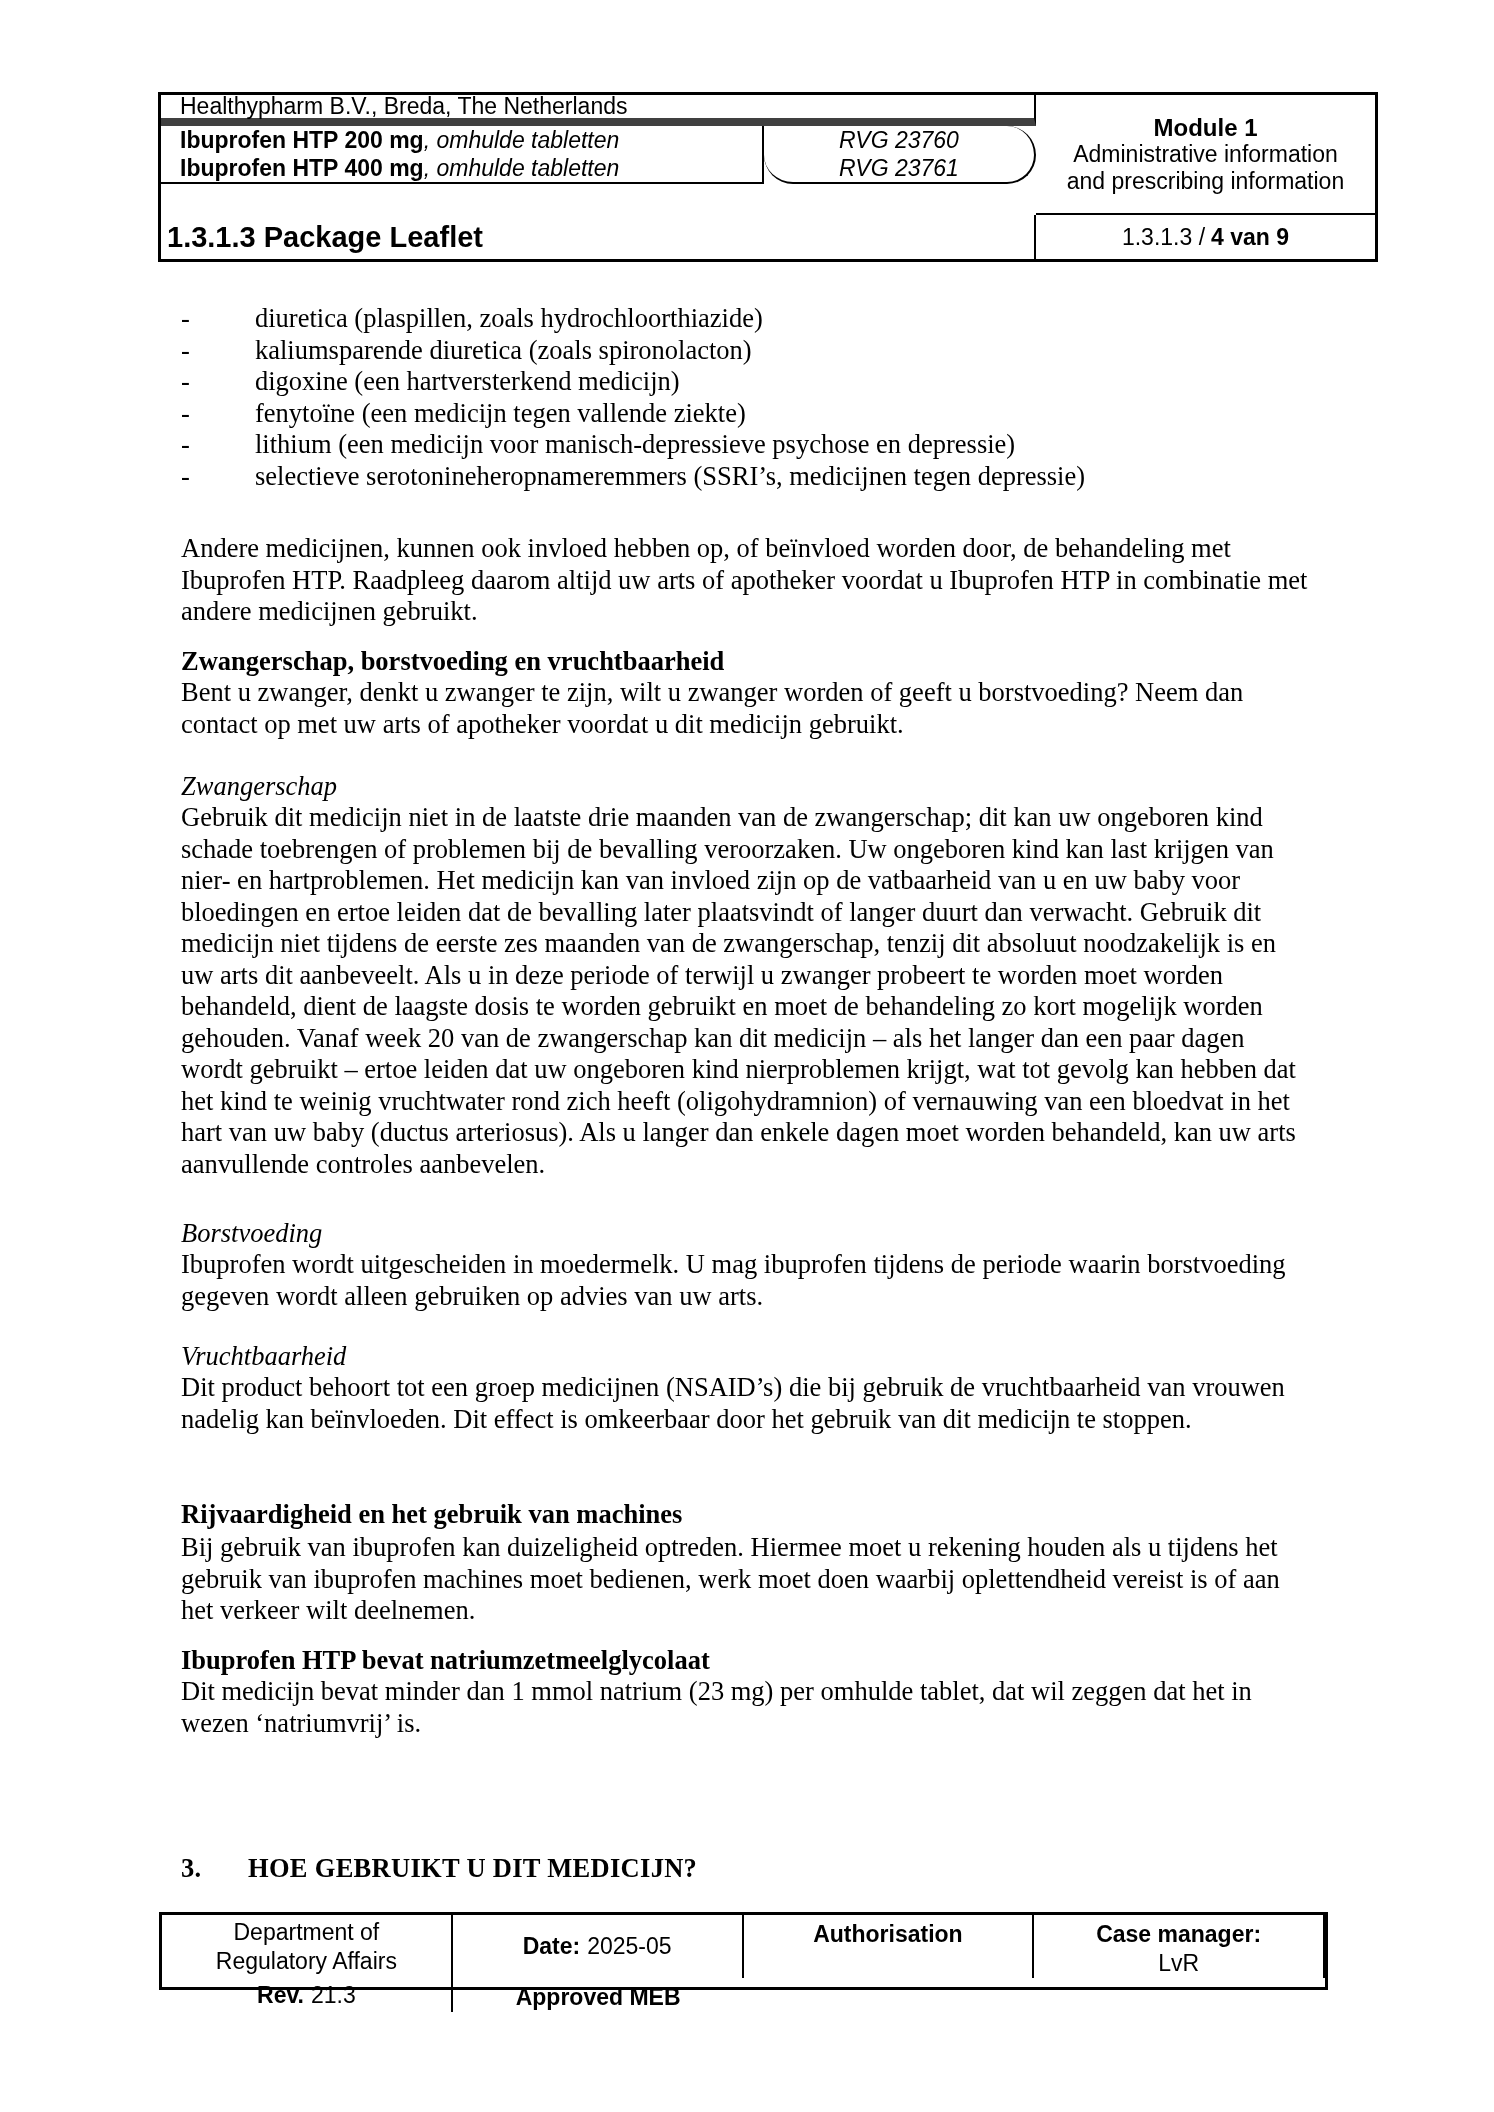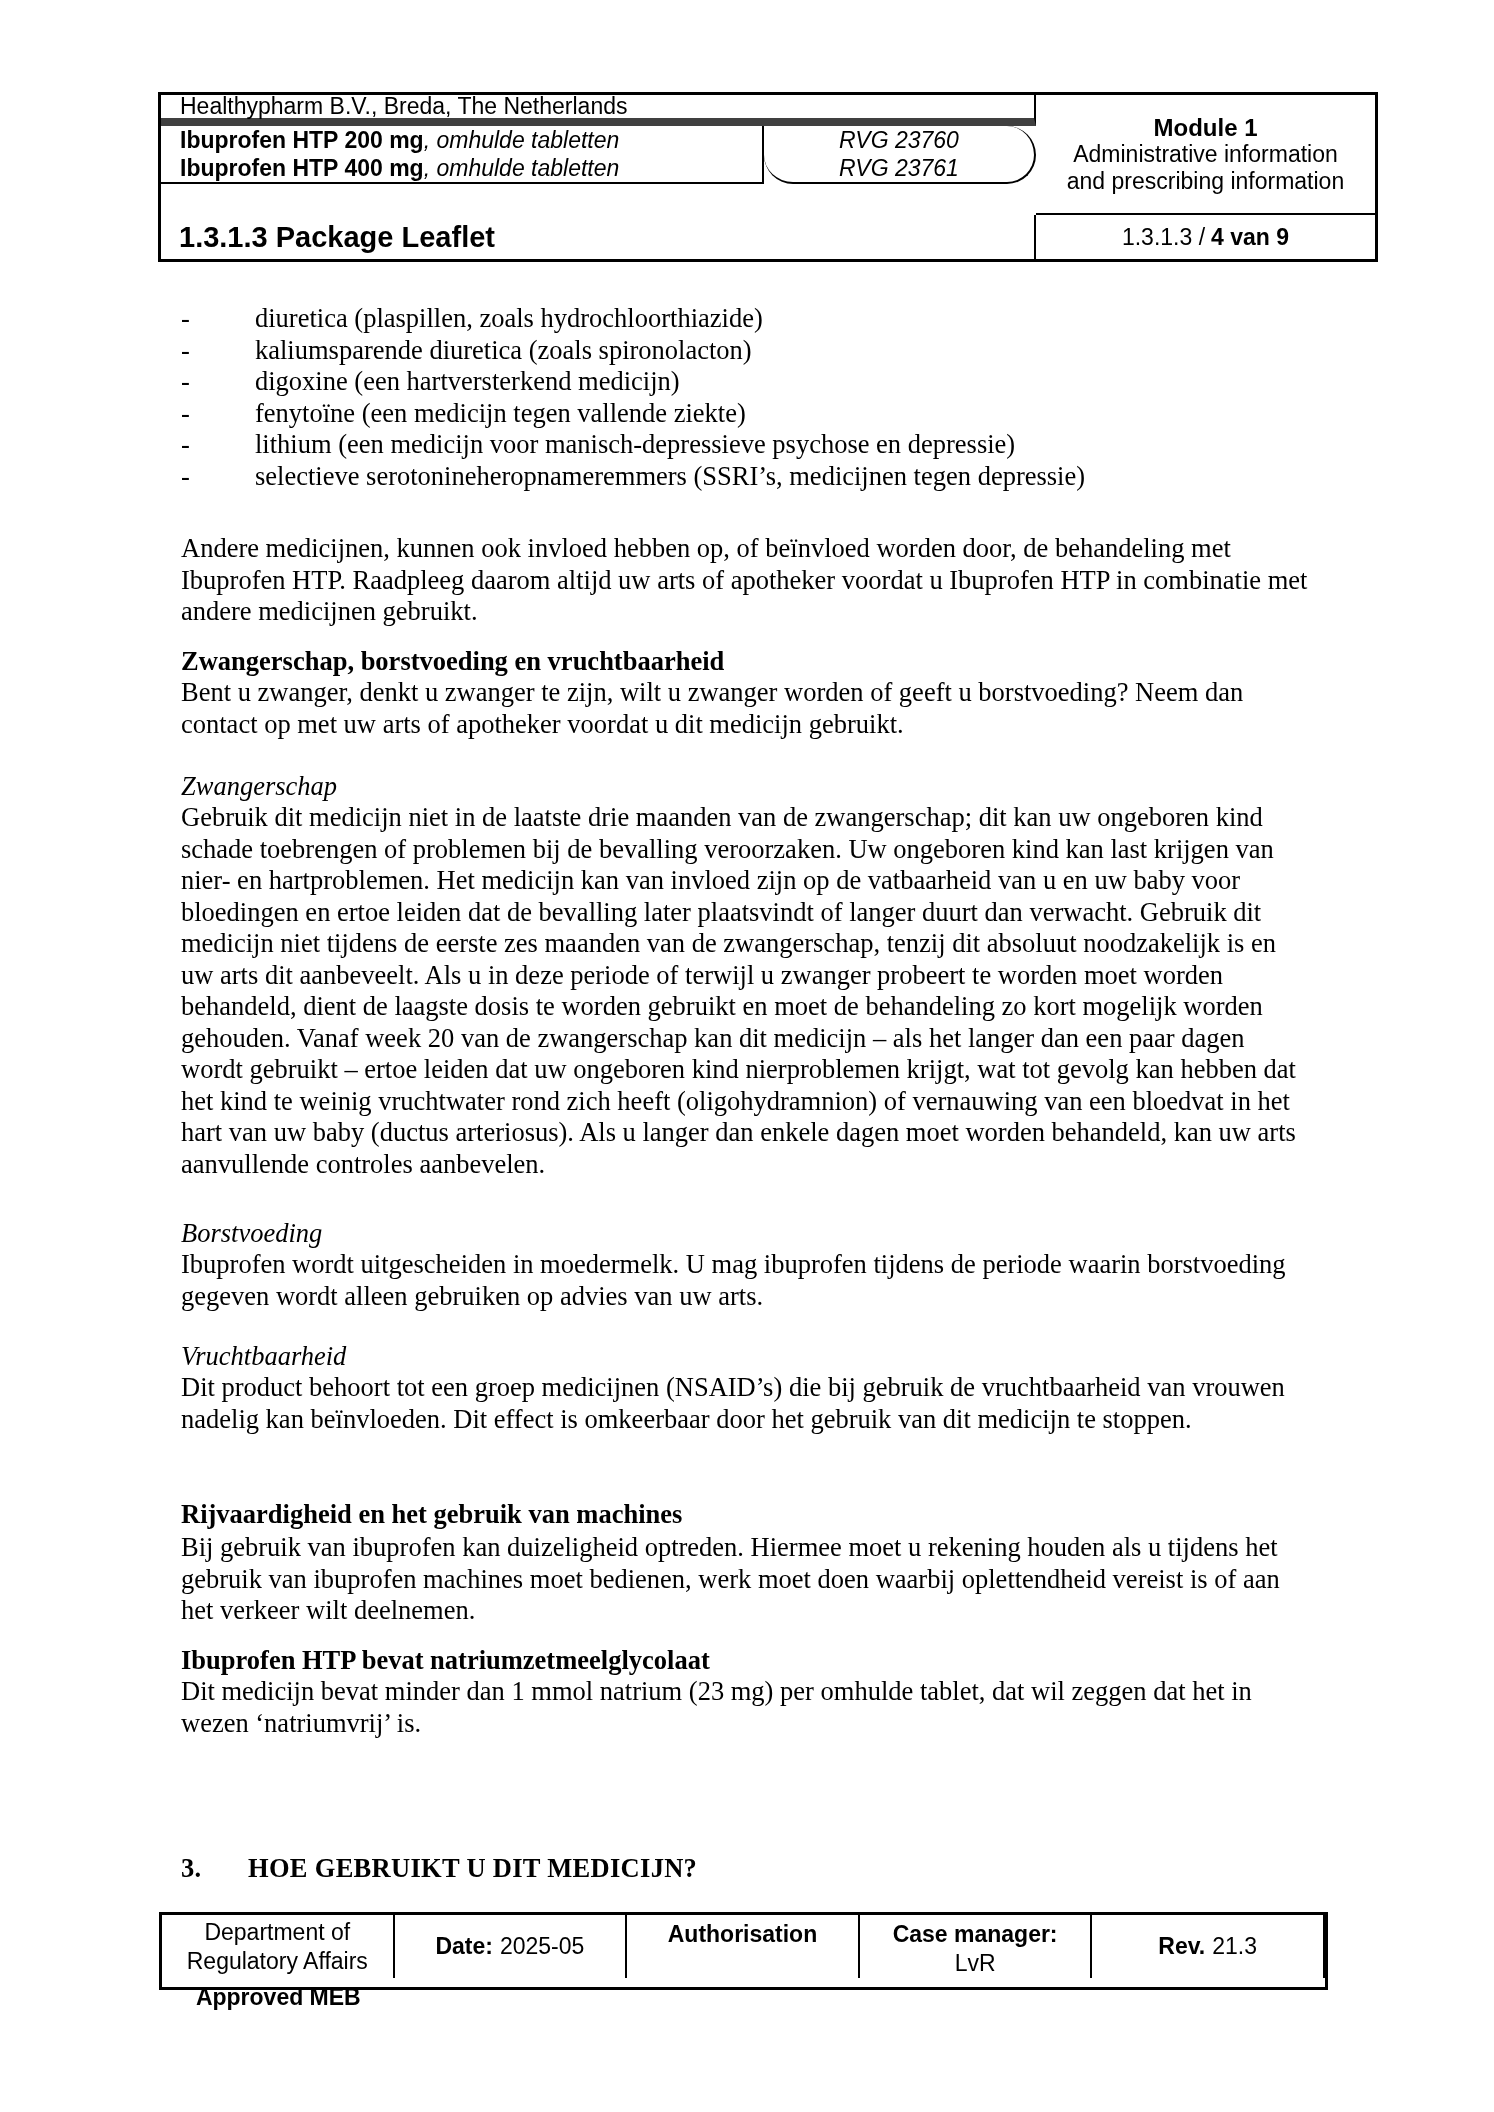--- a/index.html
+++ b/index.html
@@ -34,21 +34,21 @@
   .c-rvg{grid-column:2;grid-row:2;border-bottom:2px solid #000;border-right:2px solid #000;
     display:flex;flex-direction:column;justify-content:center;align-items:center;
     font-style:italic;font-size:23px;line-height:28px;border-radius:29px;}
   .c-module{grid-column:3;grid-row:1/4;border-bottom:2px solid #000;
     display:flex;flex-direction:column;justify-content:center;align-items:center;
     text-align:center;font-size:23px;line-height:27px;}
   .module-title{font-weight:bold;font-size:24px;}
   .c-substance{grid-column:1/3;grid-row:3;border-bottom:2px solid #000;border-right:2px solid #000;
     display:flex;align-items:center;padding-left:19px;font-size:23px;}
   .c-leaflet{grid-column:1/3;grid-row:4;border-right:2px solid #000;
-    display:flex;align-items:center;padding-left:18px;
+    display:flex;align-items:center;padding-left:6px;
     font-size:29px;font-weight:bold;text-align:center;}
   .c-pageref{grid-column:3;grid-row:4;display:flex;align-items:center;justify-content:center;font-size:23px;}
   .pageref-prefix{margin-right:6px;}
   .pageref-bold{font-weight:bold;}
 
   
   .blk{
     position:absolute;left:181px;width:1128px;
     font-size:26.5px;line-height:31.5px;
     text-align:left;
@@ -58,21 +58,21 @@
   .list-item{display:flex;}
   .li-marker{width:74px;flex:none;}
   .li-text{flex:1;}
   .section-head{display:flex;font-weight:bold;letter-spacing:.3px;}
   .sec-num{width:67px;flex:none;}
 
   
   .ftr{
     position:absolute;left:159px;top:1912px;width:1169px;height:78px;
     box-sizing:border-box;border:3px solid #000;
-    display:grid;grid-template-columns:repeat(5,1fr);
+    display:grid;grid-template-columns:repeat(4,1fr);
     font-family:"Liberation Sans","DejaVu Sans",sans-serif;
     font-size:23px;line-height:29px;text-align:center;background:#fff;
   }
   .fcell{box-sizing:border-box;border-right:2px solid #000;
     display:flex;flex-direction:column;align-items:center;justify-content:center;padding:0 4px;}
   .fcell.last{border-right:none;}
   .fcell.top-align{justify-content:flex-start;padding-top:5px;}
   .fb{font-weight:bold;}
   .finline .fb{margin-right:7px;}
 </style>

